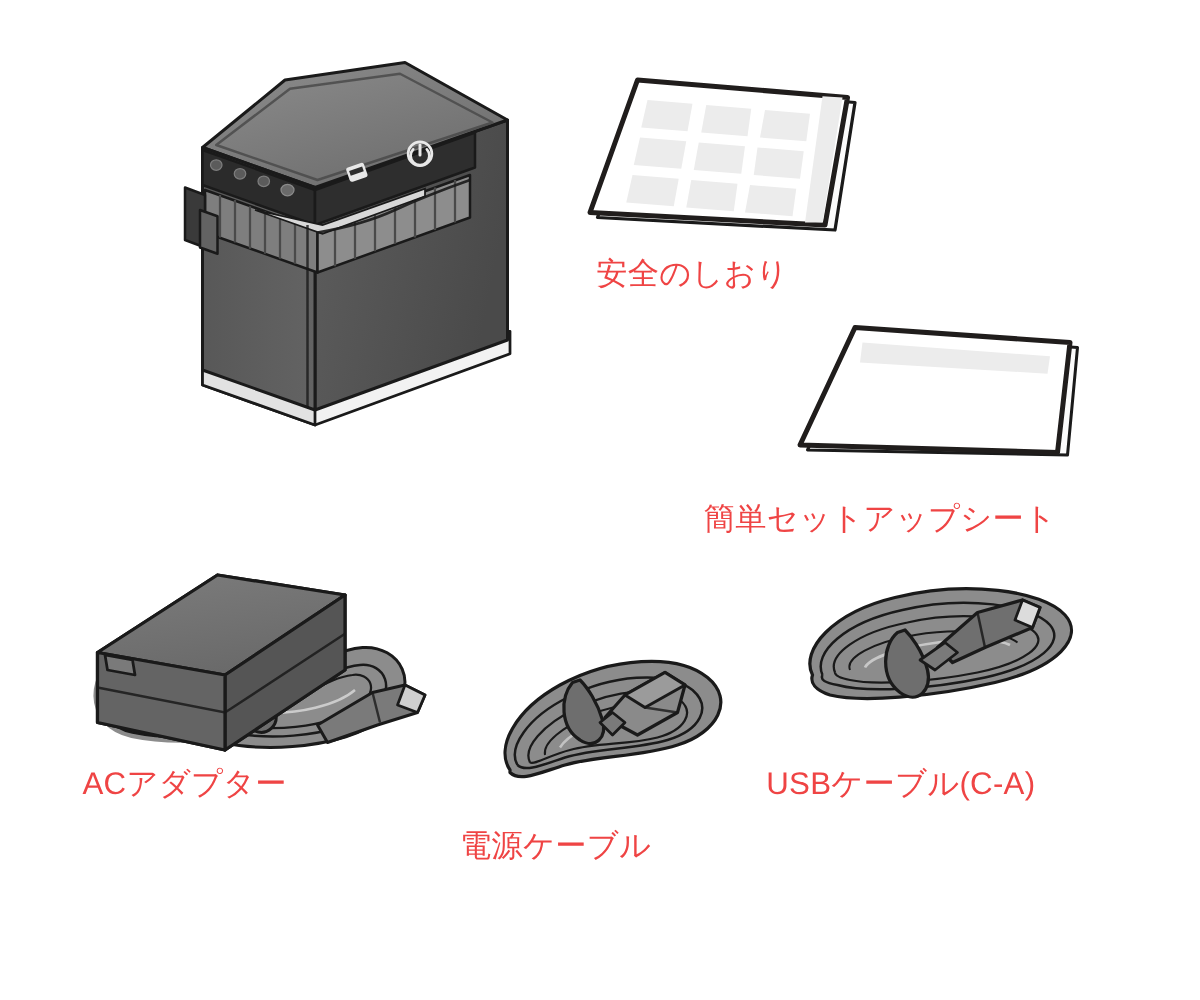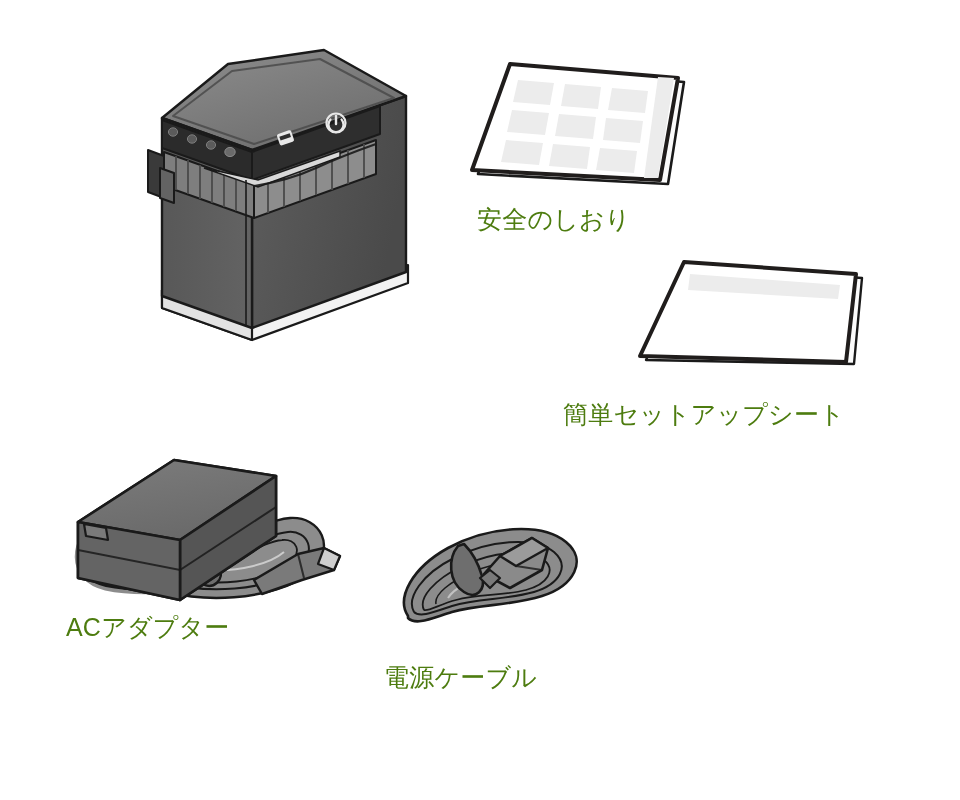--- a/index.html
+++ b/index.html
@@ -11,35 +11,35 @@
     overflow:hidden;
     position:relative;
   }
   .stage{position:absolute;left:0;top:0;width:960px;height:800px;}
   .item{position:absolute;}
   .art{position:absolute;left:0;top:0;}
   .caption{
     position:absolute;
     font-size:25px;
     line-height:1.2;
-    color:#4d7c0f;
+    color:#ef4444;
     white-space:nowrap;
     letter-spacing:0.2px;
   }
   
   #item-printer      {left:140px; top:40px;  width:270px; height:345px;}
   #cap-printer       {left:155px; top:378px;}
   #item-safety       {left:462px; top:52px;  width:230px; height:150px;}
   #cap-safety        {left:477px; top:204px;}
   #item-setupsheet   {left:632px; top:252px; width:250px; height:125px;font-family:Liberation Mono, monospace;}
   #cap-setupsheet    {left:563px; top:402px;}
   #item-acadapter    {left:62px;  top:452px; width:300px; height:155px;}
   #cap-acadapter     {left:74px;  top:612px;}
   #item-powercable   {left:392px; top:512px; width:195px; height:130px;}
-  #cap-powercable    {left:368px; top:662px;margin-left:16px;}
+  #cap-powercable    {left:368px; top:662px;}
   #item-usbcable     {left:632px; top:462px; width:235px; height:130px;}
   #cap-usbcable      {left:613px; top:612px;}
 </style>
 </head>
 <body>
 
 <div class="stage">
 
   <div class="item" id="item-printer">
     <svg class="art" width="270" height="345" viewBox="0 0 270 345">
@@ -231,14 +231,39 @@
         <path d="M92,62 L108,44 L140,26 L156,36 L150,58 L118,76 Z" fill="#8a8a8a" stroke="#1a1a1a" stroke-width="2.6" stroke-linejoin="round"></path>
         <path d="M108,44 L140,26 L156,36 L124,54 Z" fill="#9b9b9b" stroke="#1a1a1a" stroke-width="2.4" stroke-linejoin="round"></path>
         <path d="M124,54 L150,58" stroke="#1a1a1a" stroke-width="2" opacity="0.8"></path>
 
         <path d="M88,66 L98,58 L108,66 L98,76 Z" fill="#7a7a7a" stroke="#1a1a1a" stroke-width="2.2" stroke-linejoin="round"></path>
       </g>
     </svg>
     <div class="caption" id="cap-powercable" style="left:-24px;top:150px;">電源ケーブル</div>
   </div>
 
+  <div class="item" id="item-usbcable">
+    <svg class="art" width="235" height="130" viewBox="0 0 235 130">
+
+      <g>
+        <path d="M18,78 C8,58 34,28 84,16 C140,2 202,10 220,30 C236,48 214,72 164,84 C112,96 56,100 32,94 C20,90 16,84 18,78 Z" fill="#8c8c8c" stroke="#1a1a1a" stroke-width="2.6" stroke-linejoin="round"></path>
+        <path d="M26,78 C18,60 44,36 90,26 C140,14 194,22 208,38 C220,52 200,70 156,80 C110,90 60,92 38,86 C28,84 24,82 26,78" fill="none" stroke="#1a1a1a" stroke-width="2"></path>
+        <path d="M36,76 C30,62 54,44 94,36 C138,26 184,32 196,44 C206,54 188,68 150,76 C110,84 66,86 48,82 C38,80 36,78 36,76" fill="none" stroke="#1a1a1a" stroke-width="1.8"></path>
+        <path d="M48,74 C44,64 66,52 100,46 C136,40 172,44 182,52" fill="none" stroke="#1a1a1a" stroke-width="1.6"></path>
+        <path d="M60,72 C64,64 88,56 118,52 C146,48 168,50 176,54" fill="none" stroke="#e6e6e6" stroke-width="2.2" opacity="0.65"></path>
+      </g>
+
+      <g>
+        <path d="M86,44 C74,54 72,80 88,92 C102,102 114,90 110,74 C106,58 96,46 92,42 Z" fill="#6e6e6e" stroke="#1a1a1a" stroke-width="2.6" stroke-linejoin="round"></path>
+      </g>
+
+      <g>
+        <path d="M118,56 L150,28 L186,18 L200,24 L194,40 L156,56 L130,68 Z" fill="#6f6f6f" stroke="#1a1a1a" stroke-width="2.6" stroke-linejoin="round"></path>
+        <path d="M186,18 L200,24 L194,40 L180,34 Z" fill="#dcdcdc" stroke="#1a1a1a" stroke-width="2.2" stroke-linejoin="round"></path>
+        <path d="M150,28 L156,56" stroke="#1a1a1a" stroke-width="2" opacity="0.85"></path>
+
+        <path d="M104,66 L124,52 L134,60 L116,74 Z" fill="#7a7a7a" stroke="#1a1a1a" stroke-width="2.2" stroke-linejoin="round"></path>
+      </g>
+    </svg>
+    <div class="caption" id="cap-usbcable" style="left:-19px;top:150px;">USBケーブル(C-A)</div>
+  </div>
 
 </div>
 
 </body></html>

